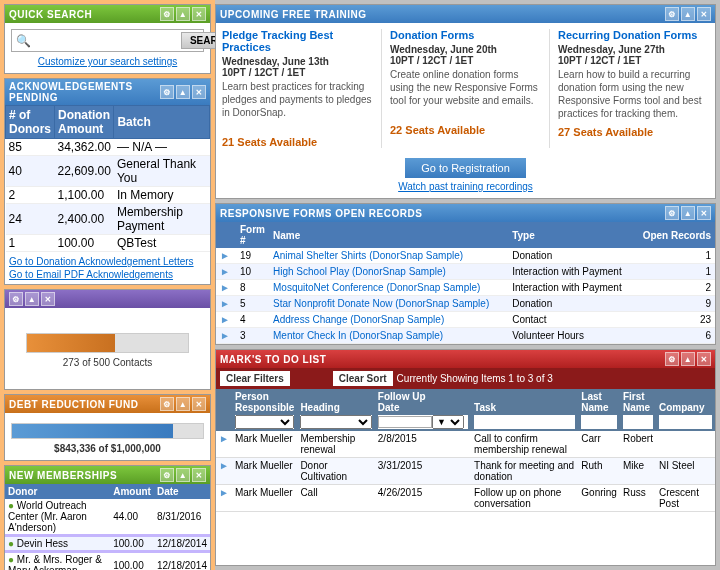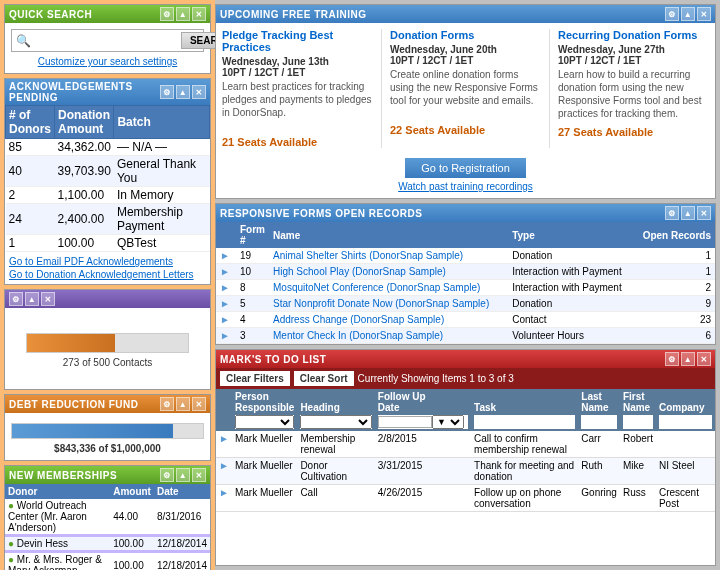--- a/index.html
+++ b/index.html
@@ -85,21 +85,21 @@
     .forms-table td { padding: 2px 4px; border-bottom: 1px solid #eee; }
     .forms-table td:last-child { text-align: right; }
     .forms-table tr:nth-child(even) { background: #f0f4ff; }
     .expand-icon { color: #5b9bd5; cursor: pointer; }
     
     
     .todo-panel { flex: 1; }
     .todo-filter-bar { background: #8b1a1a; padding: 3px 4px; display: flex; align-items: center; gap: 4px; }
     .todo-filter-btn { padding: 2px 6px; font-size: 10px; font-weight: bold; cursor: pointer; border: none; }
     .clear-filters-btn { background: #fff; color: #333; }
-    .clear-sort-btn { background: #fff; color: #333; }
+    .clear-sort-btn { background: #fff; color: #333; margin-left: 39px; }
     .showing-text { color: #fff; font-size: 10px; }
     .todo-table { width: 100%; border-collapse: collapse; font-size: 10px; }
     .todo-table th { background: #5a7a9a; color: #fff; padding: 2px 3px; text-align: left; vertical-align: bottom; }
     .todo-table td { padding: 2px 3px; border-bottom: 1px solid #ddd; vertical-align: top; font-size: 10px; }
     .todo-table tr:nth-child(even) { background: #f5f8ff; }
     .todo-expand { color: #5b9bd5; cursor: pointer; }
     
     
     .training-divider { width: 1px; background: #ddd; }
   </style>
@@ -147,43 +147,43 @@
           </tr>
         </thead>
         <tbody id="ack-tbody">
             <tr>
               <td>85</td>
               <td>34,362.00</td>
               <td>— N/A —</td>
             </tr>
             <tr>
               <td>40</td>
-              <td>39,703.90</td>
+              <td>22,609.00</td>
               <td>General Thank You</td>
             </tr>
             <tr>
               <td>2</td>
               <td>1,100.00</td>
               <td>In Memory</td>
             </tr>
             <tr>
               <td>24</td>
               <td>2,400.00</td>
               <td>Membership Payment</td>
             </tr>
             <tr>
               <td>1</td>
               <td>100.00</td>
               <td>QBTest</td>
             </tr>
           </tbody>
       </table>
       <div class="ack-links">
+        <a class="ack-link">Go to Donation Acknowledgement Letters</a>
         <a class="ack-link">Go to Email PDF Acknowledgements</a>
-        <a class="ack-link">Go to Donation Acknowledgement Letters</a>
       </div>
     </div>
 
     <div class="panel volunteer-panel">
       <div class="panel-header panel-header-purple">
         <div class="panel-icons">
           <div class="panel-icon">⚙</div>
           <div class="panel-icon">▲</div>
           <div class="panel-icon">✕</div>
         </div>

